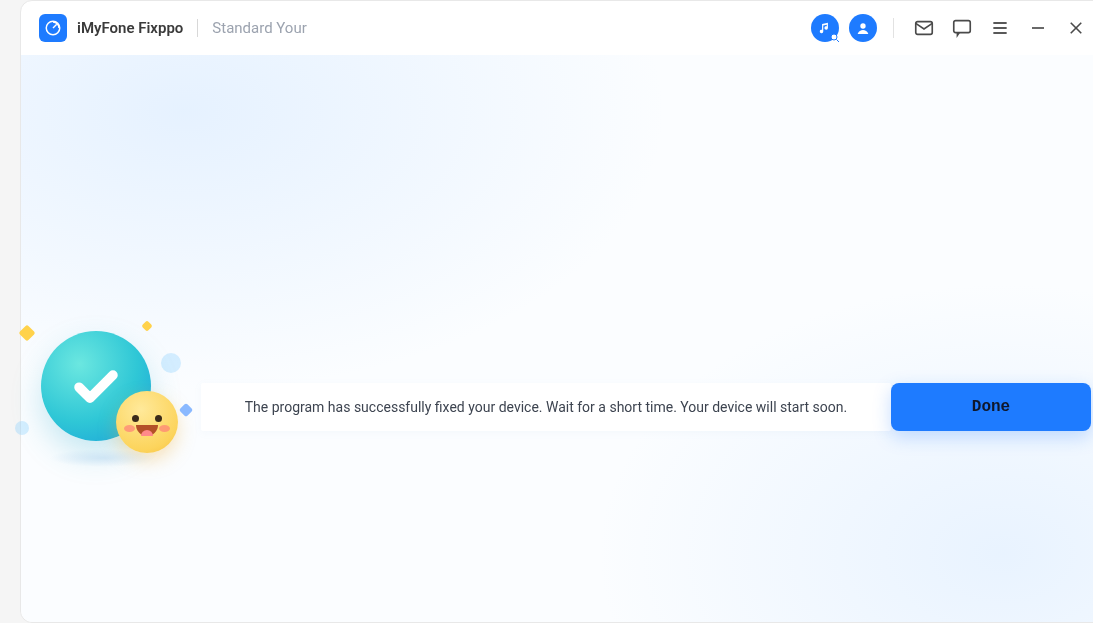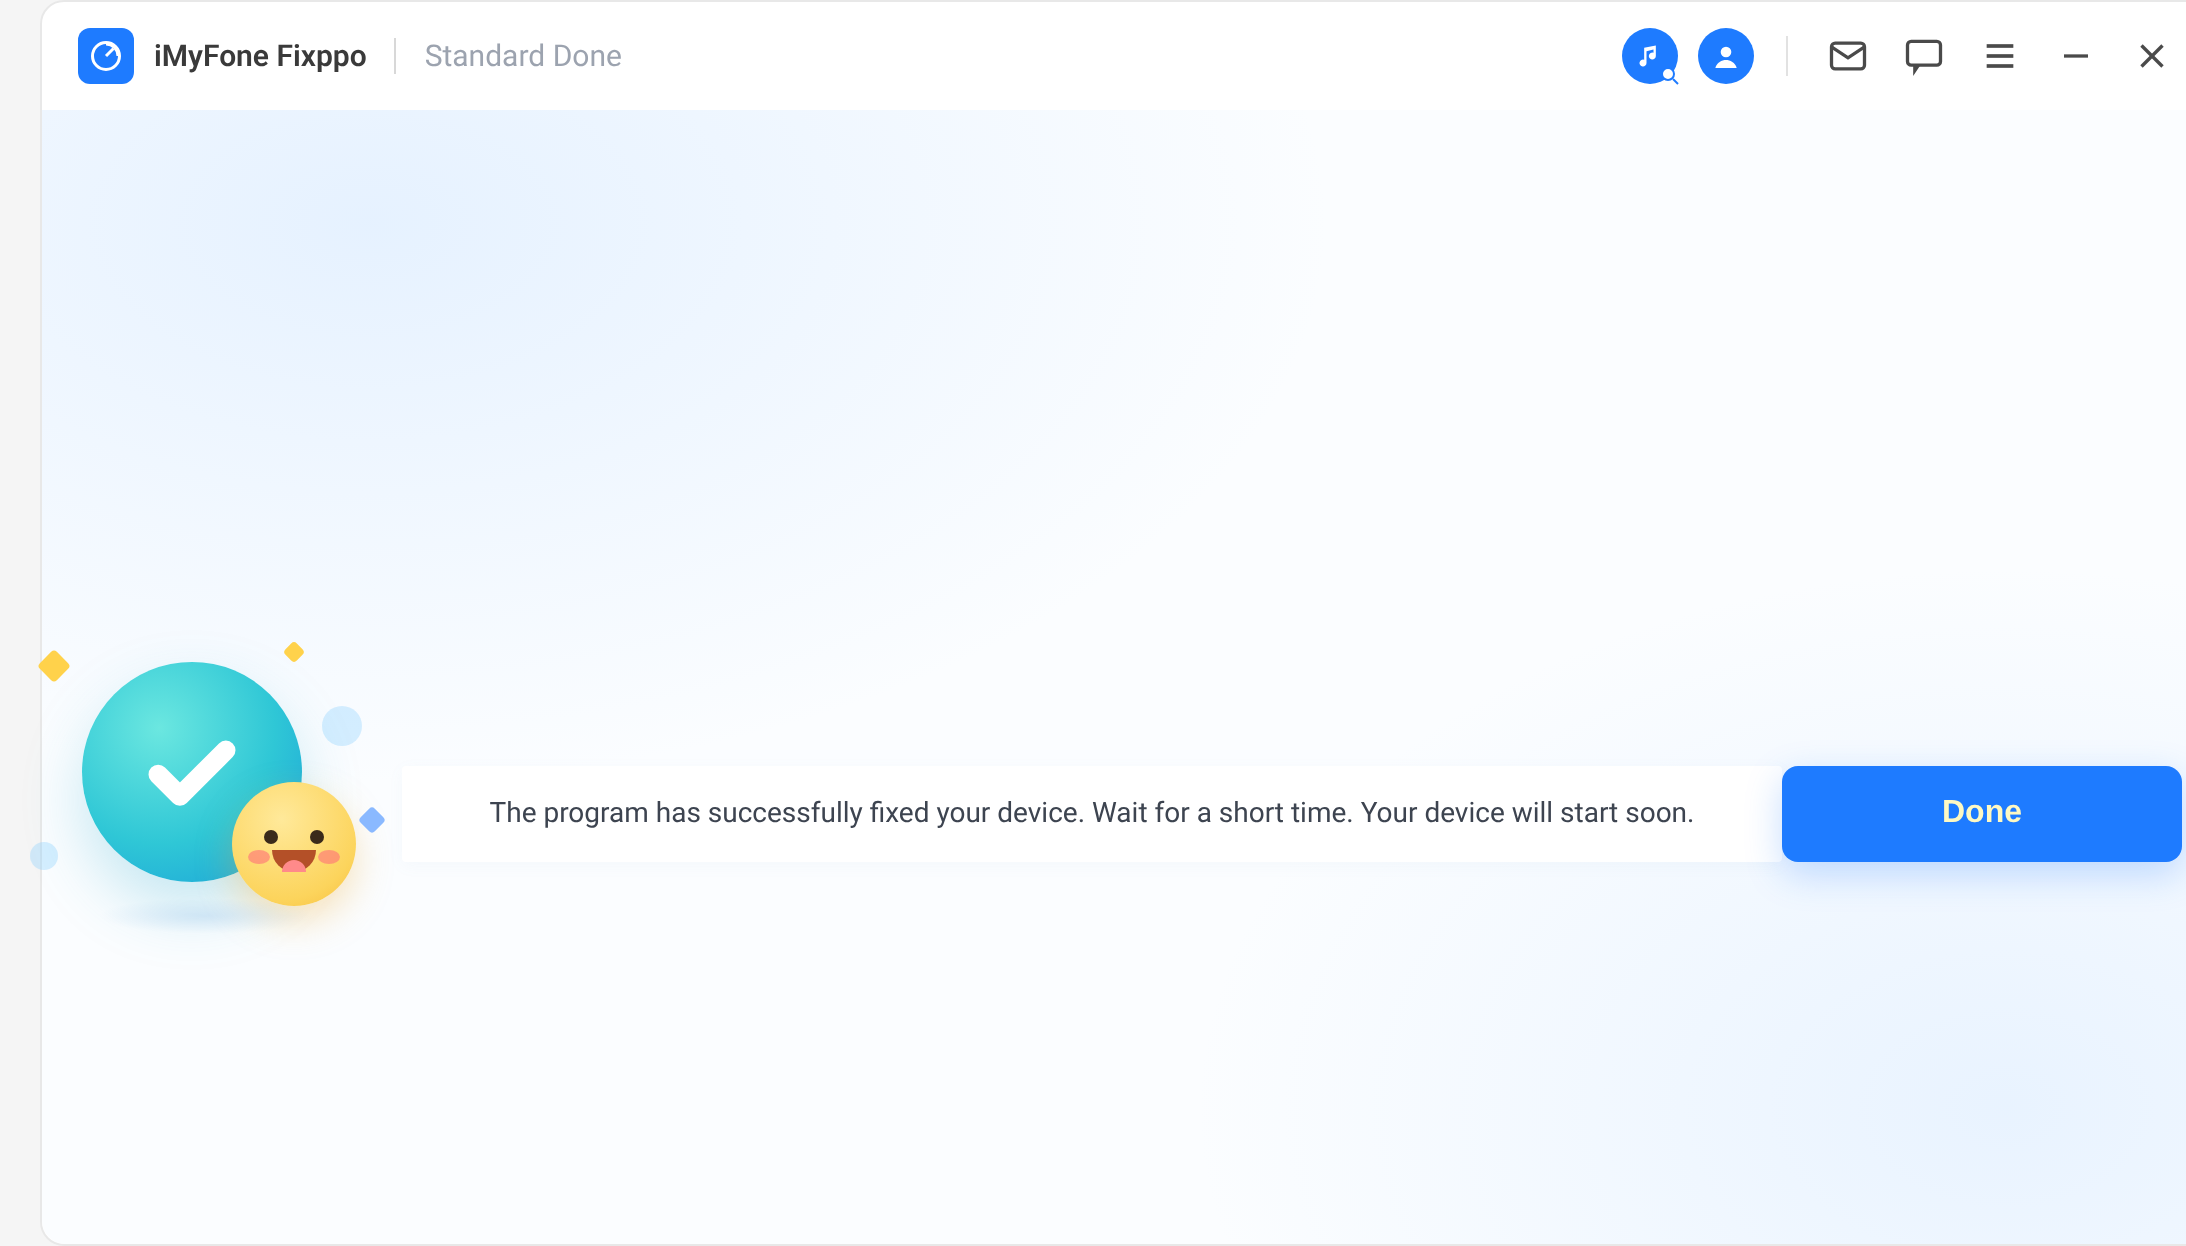--- a/index.html
+++ b/index.html
@@ -181,46 +181,46 @@
   .message-text {
     font-size: 14px;
     color: #3d4450;
   }
 
   .done-btn {
     margin-top: 22px;
     width: 200px;
     height: 48px;
     background: #1e7bff;
-    color: #fef9c3;
+    color: #0f172a;
     font-size: 16px;
     font-weight: 600;
     border: none;
     border-radius: 8px;
     cursor: pointer;
     box-shadow: 0 6px 18px rgba(30,123,255,0.25);
-    display: flex; align-items:center; justify-content:center;
+    display: flex; align-items:center; justify-content:center;font-family:Liberation Mono, monospace;
   }
 </style>
 </head>
 <body>
 
 <div class="window">
 
   <div class="titlebar">
     <div class="app-logo">
       <svg width="18" height="18" viewBox="0 0 24 24" fill="none">
         <circle cx="12" cy="12" r="9" stroke="#fff" stroke-width="2"></circle>
         <path d="M12 4 A8 8 0 0 1 20 12" stroke="#fff" stroke-width="2" fill="none"></path>
         <line x1="12" y1="12" x2="17" y2="7" stroke="#fff" stroke-width="2"></line>
       </svg>
     </div>
     <div class="app-title">iMyFone Fixppo</div>
     <div class="title-divider"></div>
-    <div class="mode-label">Standard Done</div>
+    <div class="mode-label">Standard Your</div>
     <div class="titlebar-spacer"></div>
     <div class="titlebar-right">
       <div class="tb-btn">
         <div class="music-badge">
           <svg width="14" height="14" viewBox="0 0 24 24" fill="#fff">
               <path d="M9 18a3 3 0 1 1-2-2.83V5l10-2v9a3 3 0 1 1-2-2.83V6.4L9 7.9V18z"></path>
             </svg>
           <svg class="mag" viewBox="0 0 24 24">
               <circle cx="10" cy="10" r="6" fill="#fff" stroke="#1e7bff" stroke-width="2"></circle>
               <line x1="15" y1="15" x2="20" y2="20" stroke="#1e7bff" stroke-width="2"></line>

